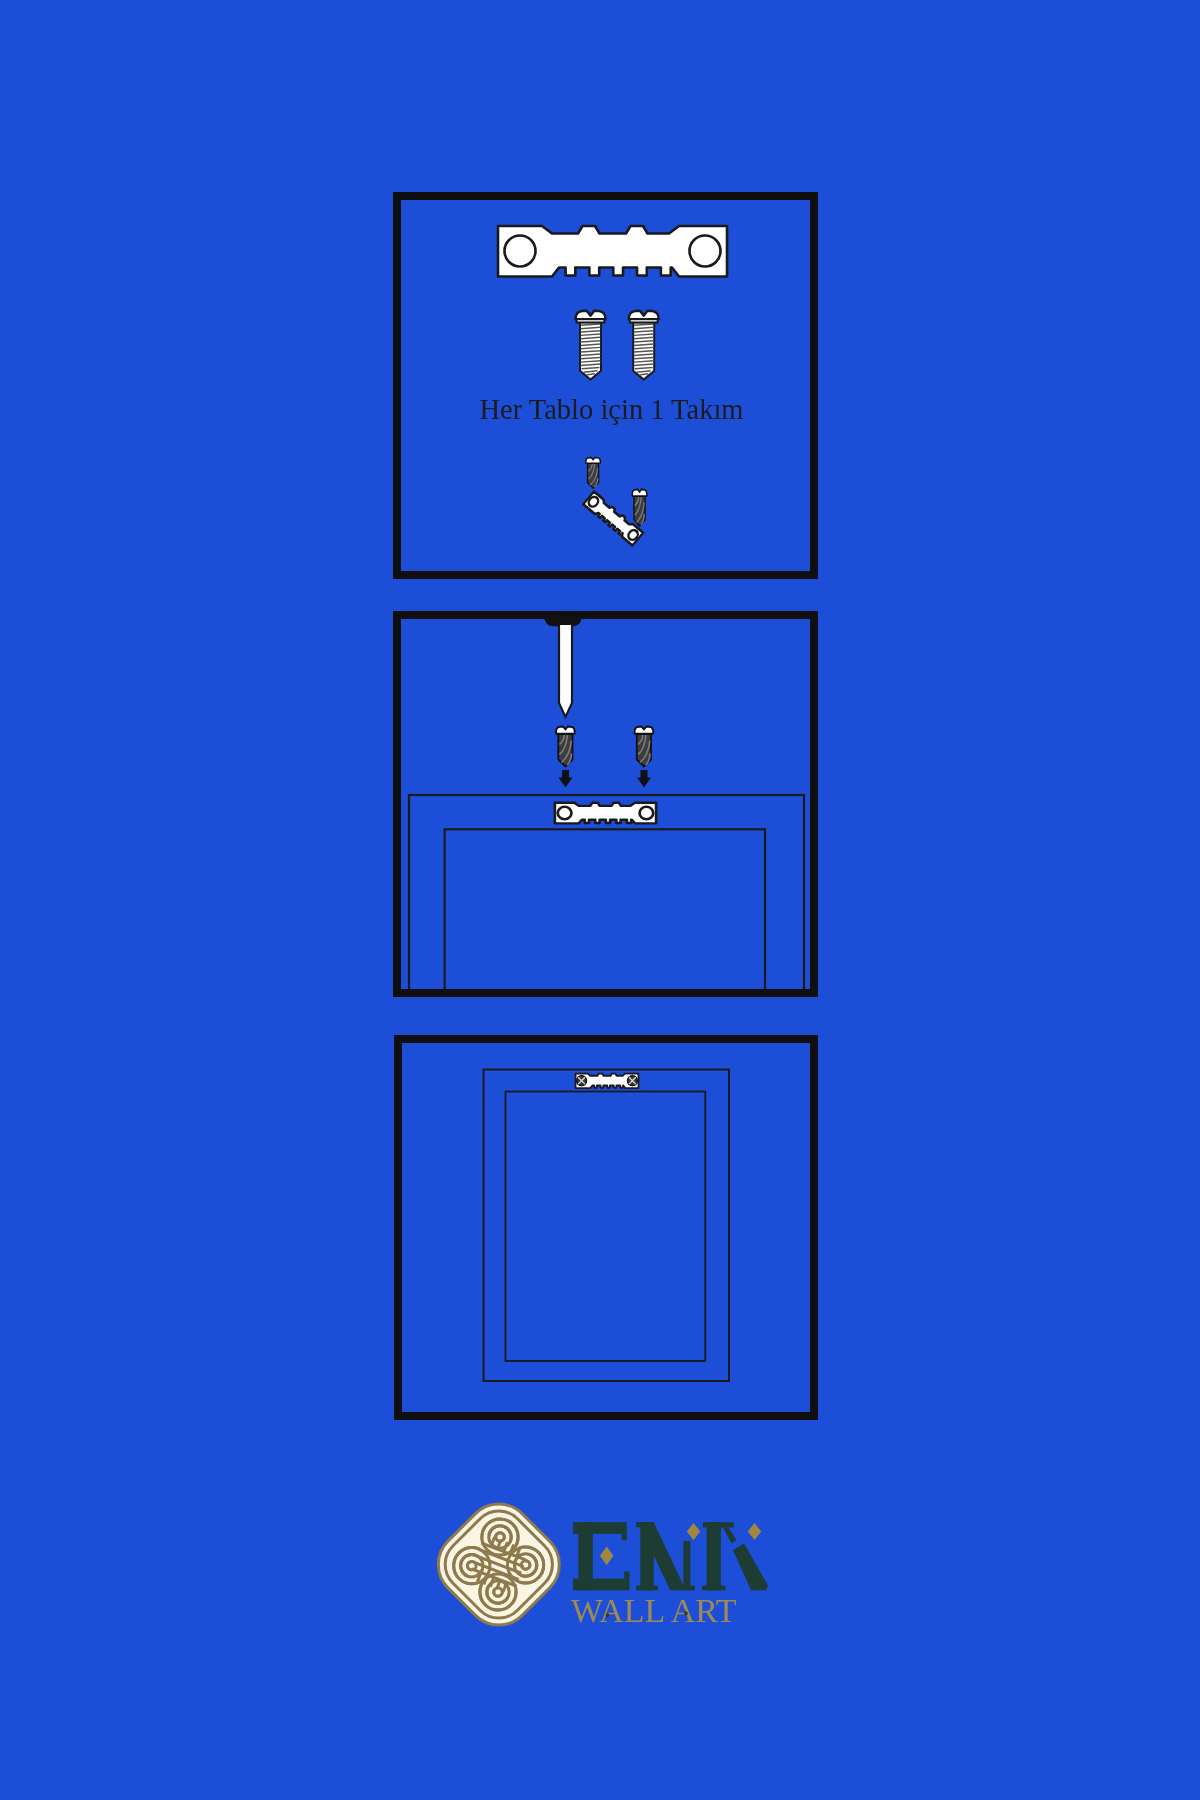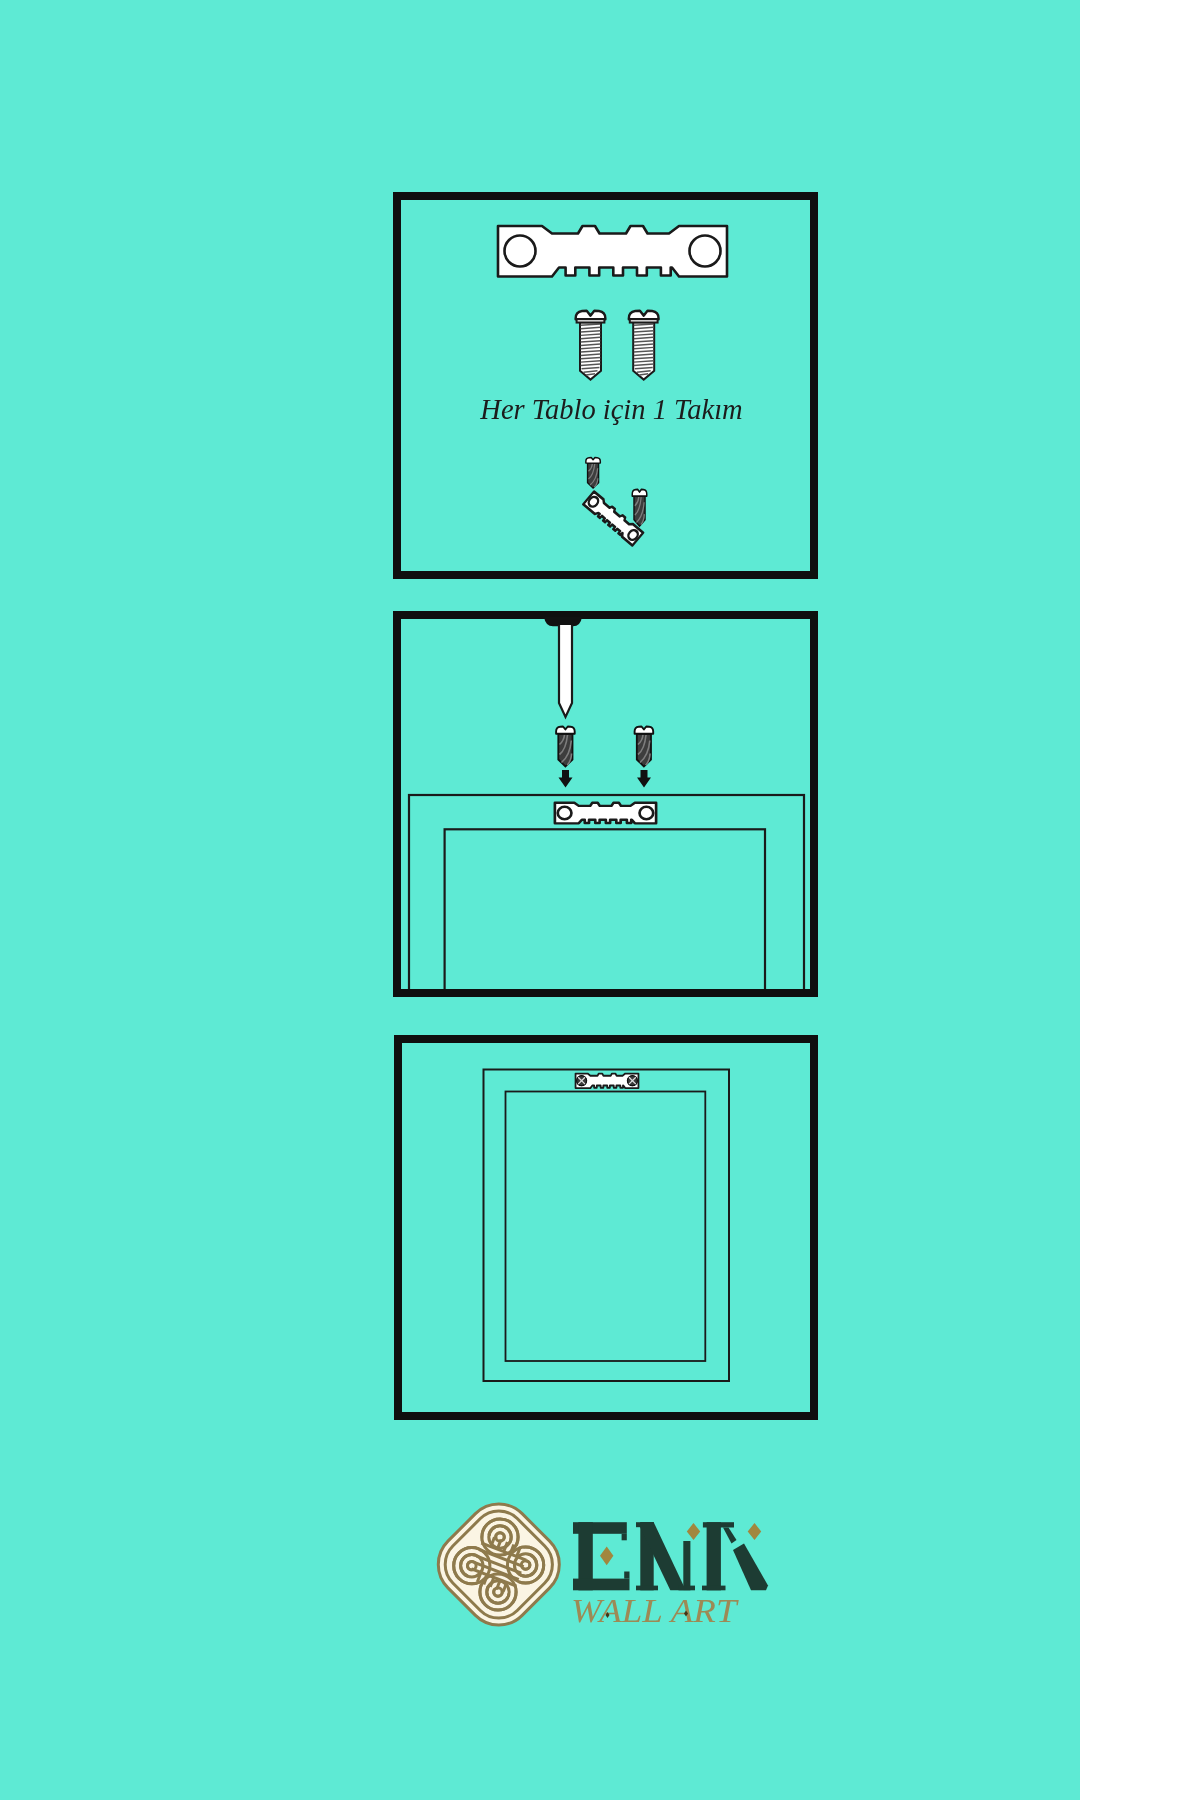--- a/index.html
+++ b/index.html
@@ -1,17 +1,17 @@
 <!DOCTYPE html>
 <html><head>
 <meta charset="utf-8">
 <style>
   html,body{margin:0;padding:0;background:#ffffff;}
-  #page{position:relative;width:1080px;height:1800px;background:#5eead4;overflow:hidden;
-        font-family:"Liberation Serif", serif;font-style:italic;}
+  #page{position:relative;width:1200px;height:1800px;background:#1d4ed8;overflow:hidden;
+        font-family:"Liberation Serif", serif;}
   .abs{position:absolute;}
 </style>
 </head>
 <body>
 <div id="page">
 
 <svg width="0" height="0" style="position:absolute">
   <defs>
 
     <g id="hangerG" fill="#ffffff" stroke="#1a1a1a" stroke-linejoin="round">

